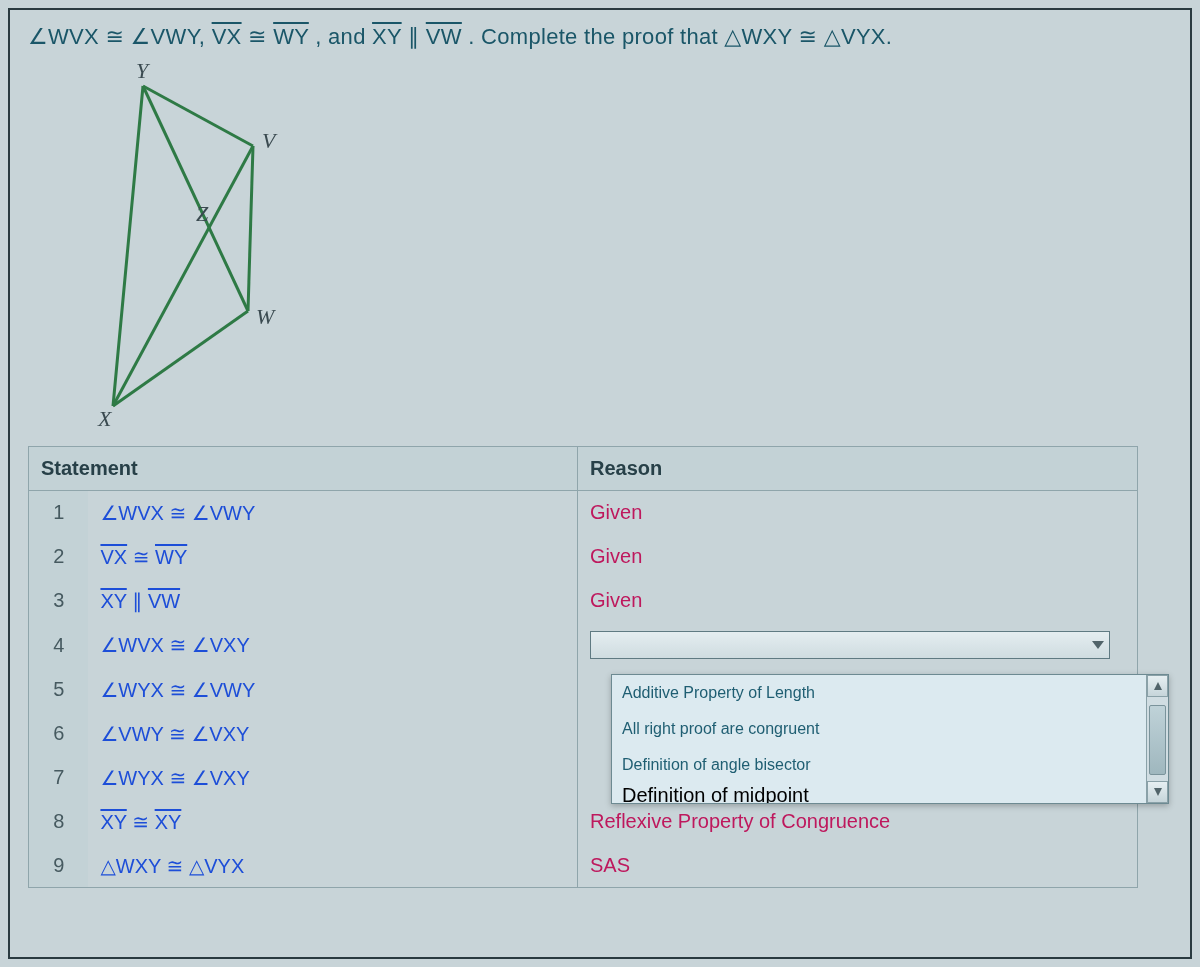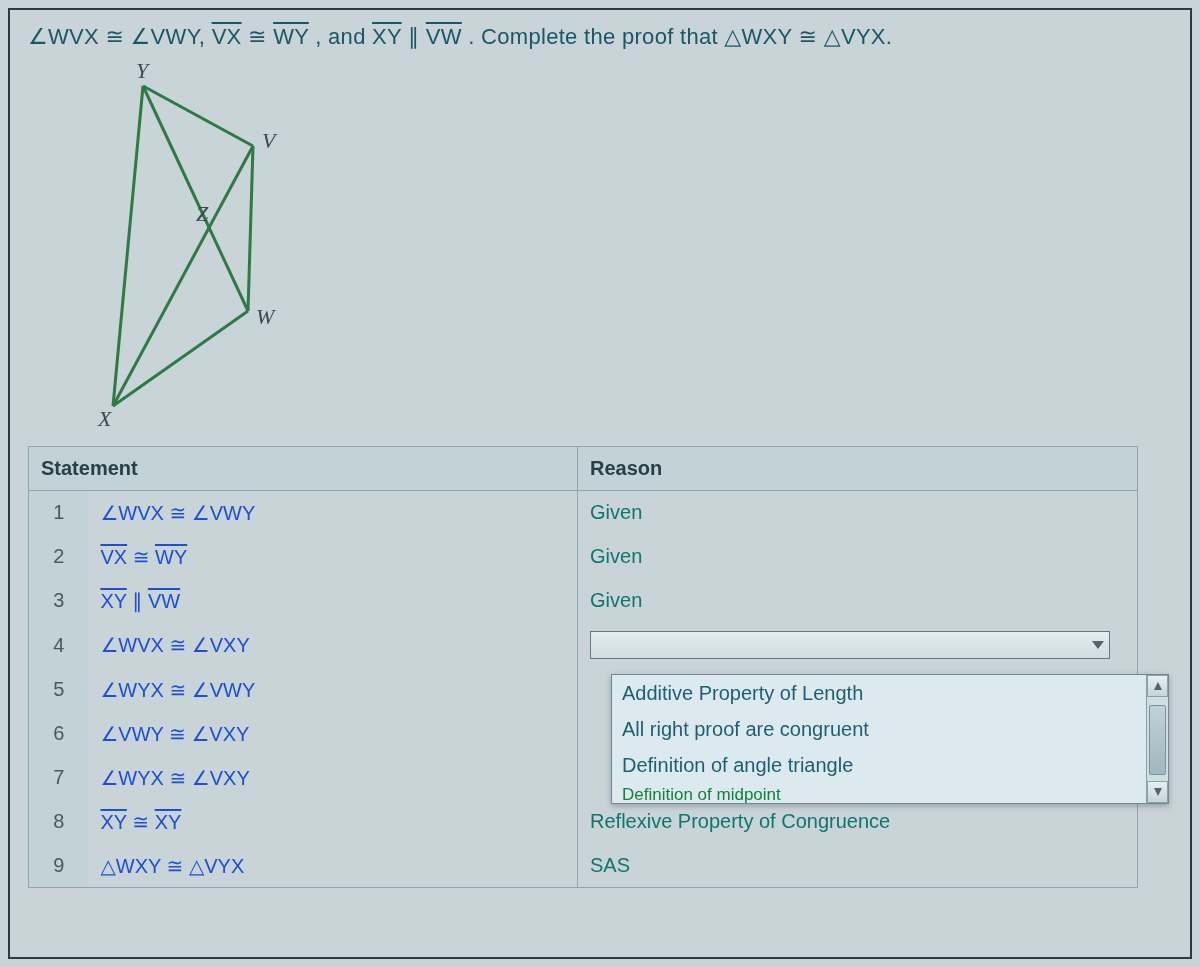--- a/index.html
+++ b/index.html
@@ -81,21 +81,21 @@
   }
   table.proof td.stmt {
     width: 490px;
     border-left: none;
     color: #1d4ed8;
   }
   table.proof td.reason {
     width: 560px;
     color: #336a7c;
   }
-  .reason-link { color: #0f766e; }
+  .reason-link { color: #be185d; }
   .combo {
     display: block;
     width: 520px;
     height: 28px;
     border: 1.5px solid #5f7a82;
     background: linear-gradient(#e4edf0,#cfdce0);
     position: relative;
   }
   .combo::after {
     content: "";
@@ -112,32 +112,32 @@
     position: absolute;
     left: 583px;  
     top: 228px;   
     width: 558px;
     background: #dceaf0;
     border: 1.5px solid #6d8a92;
     box-shadow: 0 2px 6px rgba(0,0,0,0.25);
   }
   .dropdown-panel .opt {
     padding: 4px 10px;
-    font-size: 20px;
+    font-size: 16px;
     color: #1f5e72;
     line-height: 28px;
     white-space: nowrap;
     overflow: hidden;
   }
   .dropdown-panel .opt.cut {
     height: 20px;
     line-height: 16px;
     overflow: hidden;
-    color: #15803d;
-    font-size: 17px;
+    color: #000000;
+    font-size: 20px;
   }
   .dropdown-panel .scrollbar {
     position: absolute;
     right: 0; top: 0; bottom: 0;
     width: 22px;
     background: #d0dde2;
     border-left: 1.5px solid #8aa1a8;
   }
   .dropdown-panel .scrollbar .arrow {
     position: absolute;
@@ -251,21 +251,21 @@
             <td class="stmt">△WXY ≅ △VYX</td>
             <td class="reason"><span class="reason-link">SAS</span></td>
           </tr>
         </tbody>
     </table>
 
     <div class="dropdown-panel">
       <div id="dd-opts">
           <div class="opt">Additive Property of Length</div>
           <div class="opt">All right proof are congruent</div>
-          <div class="opt">Definition of angle triangle</div>
+          <div class="opt">Definition of angle bisector</div>
           <div class="opt cut">Definition of midpoint</div>
         </div>
       <div class="scrollbar">
         <div class="arrow up">
           <svg viewBox="0 0 10 10">
               <polygon points="5,1 9,9 1,9" fill="#51646a"></polygon>
             </svg>
         </div>
         <div class="thumb"></div>
         <div class="arrow down">

